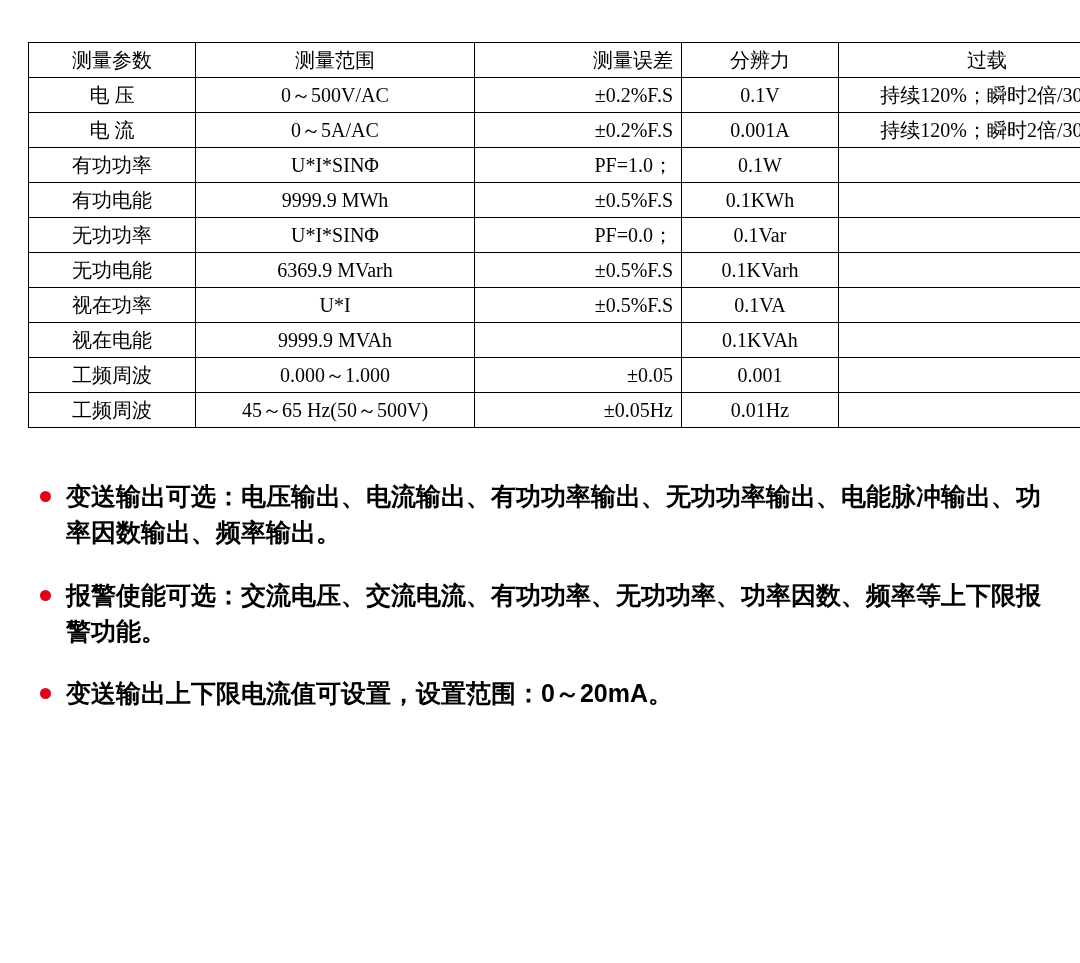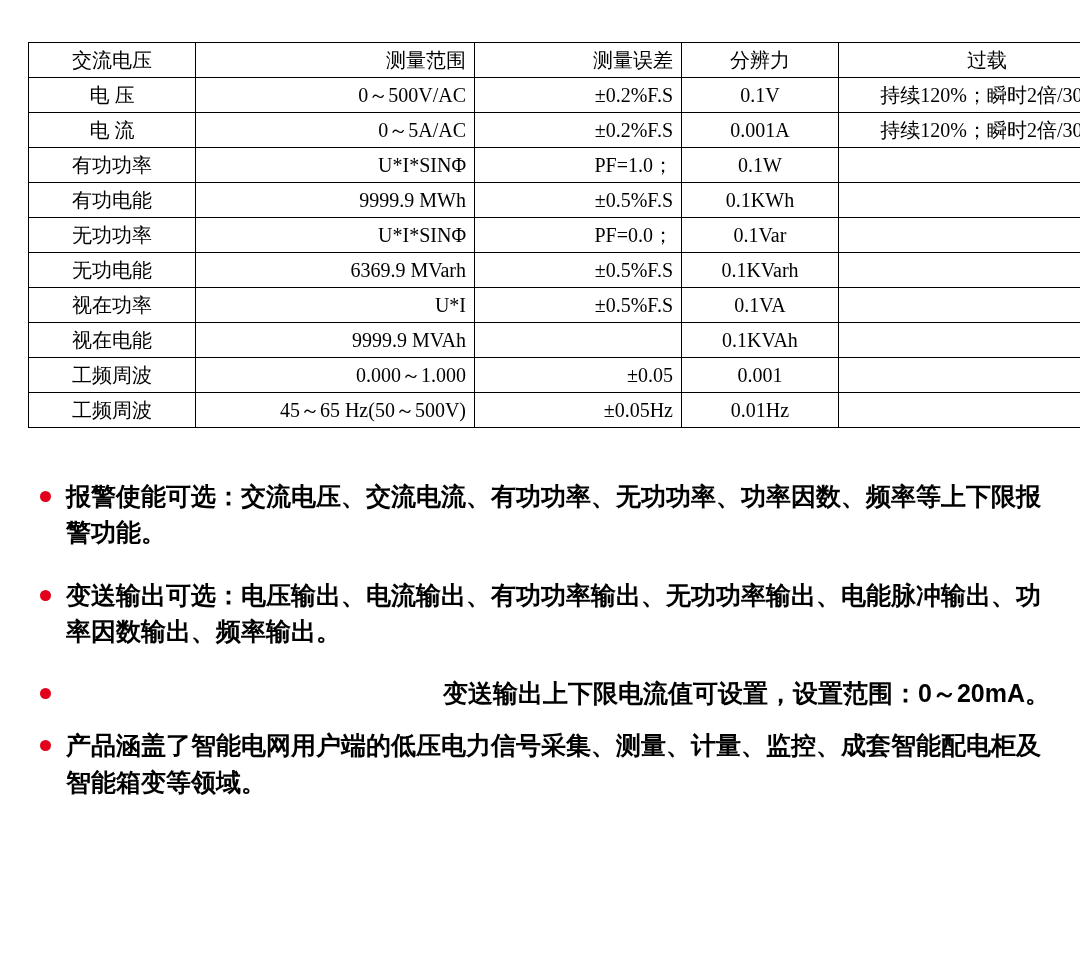--- a/index.html
+++ b/index.html
@@ -49,63 +49,63 @@
     border: 1px solid #000;
     font-size: 20px;
     height: 34px;
     padding: 0 8px;
     vertical-align: middle;
     line-height: 1.1;
     white-space: nowrap;
     overflow: hidden;
   }
   .c0 { width: 150px; text-align: center; }
-  .c1 { width: 262px; text-align: right; padding-left: 12px; }
+  .c1 { width: 262px; text-align: center; padding-left: 12px; }
   .c2 { width: 190px; text-align: right; }
   .c3 { width: 140px; text-align: center; padding-left: 12px; }
   .c4 { width: 280px; text-align: center; }
 
   
   .bullets {
     margin-top: 50px;
     margin-left: 36px;
     margin-right: 30px;
   }
   .bullet {
     position: relative;
     padding-left: 30px;
     margin-bottom: 26px;
     font-family: "Liberation Sans", "DejaVu Sans", sans-serif;
     font-weight: bold;
     font-size: 25px;
     line-height: 1.45;
     color: #000;
   }
-  .bullet.tight { margin-bottom: 16px; text-align: right; }
+  .bullet.tight { margin-bottom: 16px; }
   .dot {
     position: absolute;
     left: 4px;
     top: 13px;
     width: 11px;
     height: 11px;
     border-radius: 50%;
     background: #e2001a;
   }
 </style>
 </head>
 <body>
 
 <div class="page">
 
 
   <div class="table-wrap">
     <table class="spec">
       <thead>
         <tr>
-          <td class="c0">交流电压</td>
+          <td class="c0">测量参数</td>
           <td class="c1">测量范围</td>
           <td class="c2">测量误差</td>
           <td class="c3">分辨力</td>
           <td class="c4">过载</td>
         </tr>
       </thead>
       <tbody>
         <tr>
           <td class="c0">电  压</td>
           <td class="c1">0～500V/AC</td>
@@ -176,29 +176,25 @@
           <td class="c3">0.01Hz</td>
           <td class="c4"></td>
         </tr>
       </tbody>
     </table>
   </div>
 
   <div class="bullets">
     <div class="bullet">
       <span class="dot"></span>
-      <span>报警使能可选：交流电压、交流电流、有功功率、无功功率、功率因数、频率等上下限报警功能。</span>
+      <span>变送输出可选：电压输出、电流输出、有功功率输出、无功功率输出、电能脉冲输出、功率因数输出、频率输出。</span>
     </div>
     <div class="bullet">
       <span class="dot"></span>
-      <span>变送输出可选：电压输出、电流输出、有功功率输出、无功功率输出、电能脉冲输出、功率因数输出、频率输出。</span>
+      <span>报警使能可选：交流电压、交流电流、有功功率、无功功率、功率因数、频率等上下限报警功能。</span>
     </div>
     <div class="bullet tight">
       <span class="dot"></span>
       <span>变送输出上下限电流值可设置，设置范围：0～20mA。</span>
     </div>
-    <div class="bullet">
-      <span class="dot"></span>
-      <span>产品涵盖了智能电网用户端的低压电力信号采集、测量、计量、监控、成套智能配电柜及智能箱变等领域。</span>
-    </div>
   </div>
 
 </div>
 
 </body></html>

